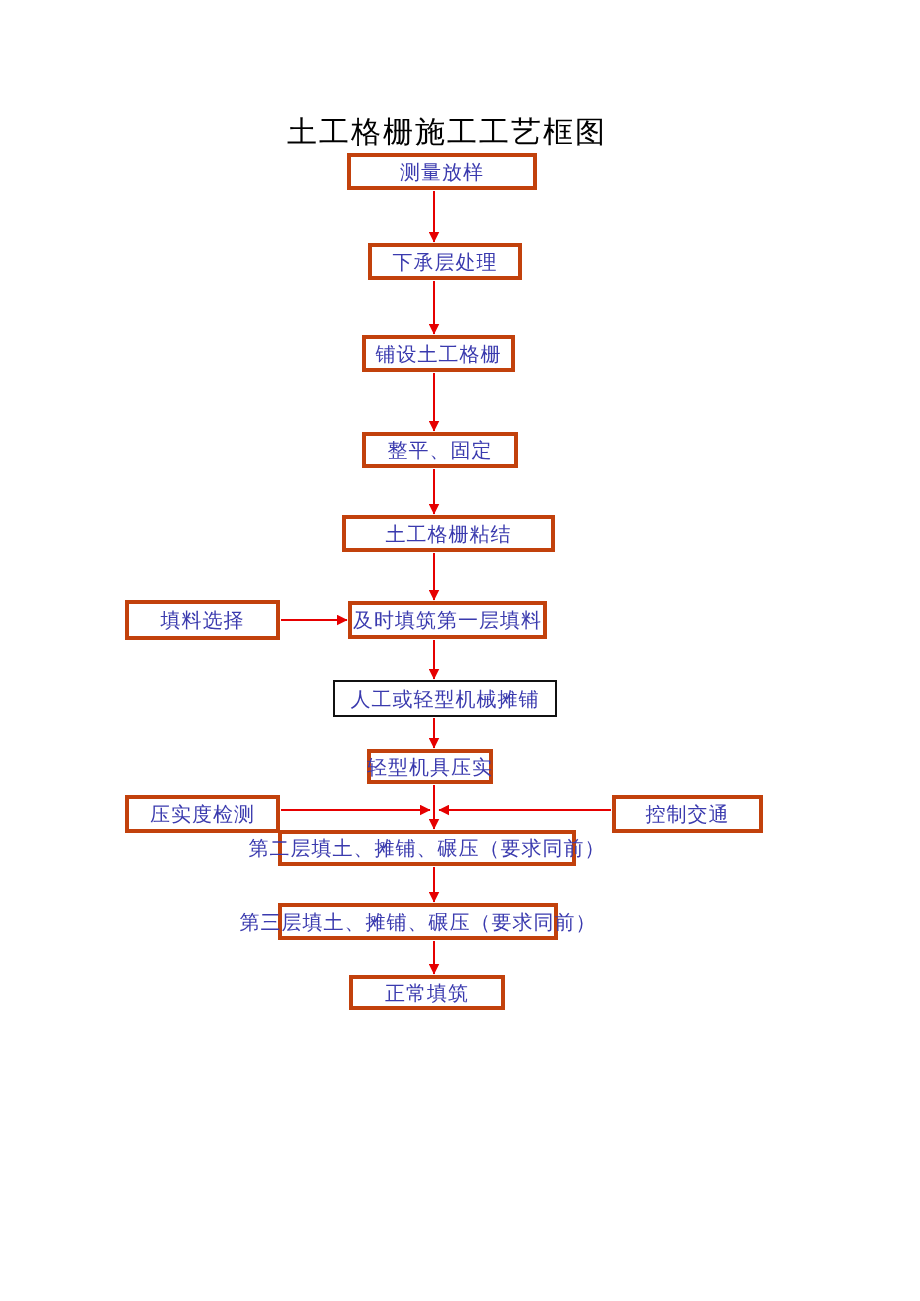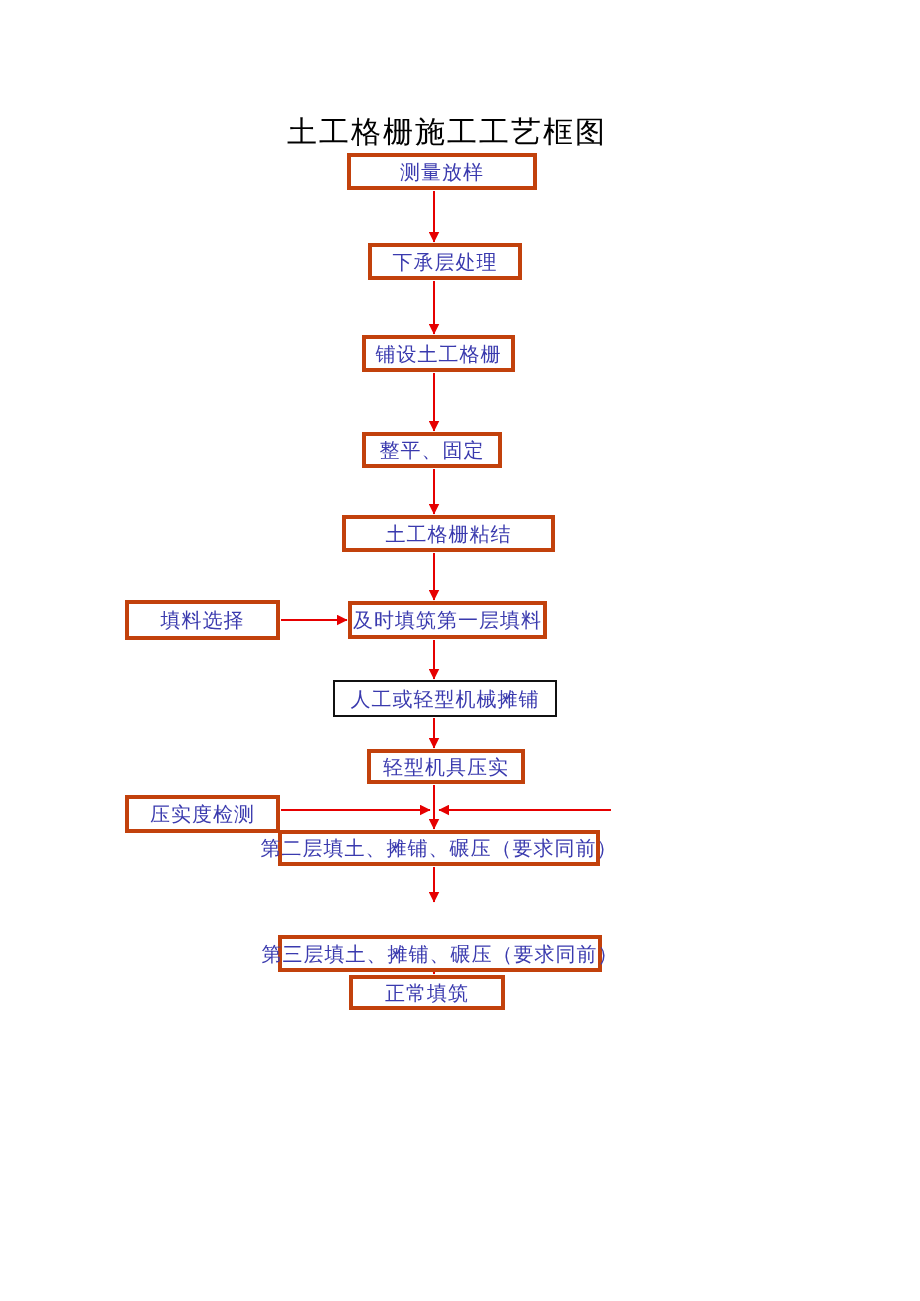--- a/index.html
+++ b/index.html
@@ -86,54 +86,57 @@
   </div>
 
   <div class="node" style="left:368px; top:243px; width:154px; height:37px;">
     <span>下承层处理</span>
   </div>
 
   <div class="node" style="left:362px; top:335px; width:153px; height:37px;">
     <span>铺设土工格栅</span>
   </div>
 
-  <div class="node" style="left:362px; top:432px; width:140px; height:36px;">
+  <div class="node" style="left:362px; top:432px; width:156px; height:36px;">
     <span>整平、固定</span>
   </div>
 
   <div class="node" style="left:342px; top:515px; width:213px; height:37px;">
     <span>土工格栅粘结</span>
   </div>
 
   <div class="node" style="left:348px; top:601px; width:199px; height:38px;">
     <span>及时填筑第一层填料</span>
   </div>
 
   <div class="node emph" style="left:333px; top:680px; width:224px; height:37px;">
     <span>人工或轻型机械摊铺</span>
   </div>
 
-  <div class="node" style="left:367px; top:749px; width:158px; height:35px;">
+  <div class="node" style="left:367px; top:749px; width:126px; height:35px;">
     <span>轻型机具压实</span>
   </div>
 
-  <div class="node" style="left:278px; top:830px; width:322px; height:36px;">
+  <div class="node" style="left:278px; top:830px; width:298px; height:36px;">
     <span>第二层填土、摊铺、碾压（要求同前）</span>
   </div>
 
-  <div class="node" style="left:278px; top:903px; width:324px; height:37px;margin-top:32px;">
+  <div class="node" style="left:278px; top:903px; width:280px; height:37px;">
     <span>第三层填土、摊铺、碾压（要求同前）</span>
   </div>
 
   <div class="node" style="left:349px; top:975px; width:156px; height:35px;">
     <span>正常填筑</span>
   </div>
 
   <div class="node" style="left:125px; top:600px; width:155px; height:40px;">
     <span>填料选择</span>
   </div>
 
   <div class="node" style="left:125px; top:795px; width:155px; height:38px;">
     <span>压实度检测</span>
   </div>
 
+  <div class="node" style="left:612px; top:795px; width:151px; height:38px;">
+    <span>控制交通</span>
+  </div>
 
 </div>
 
 </body></html>

